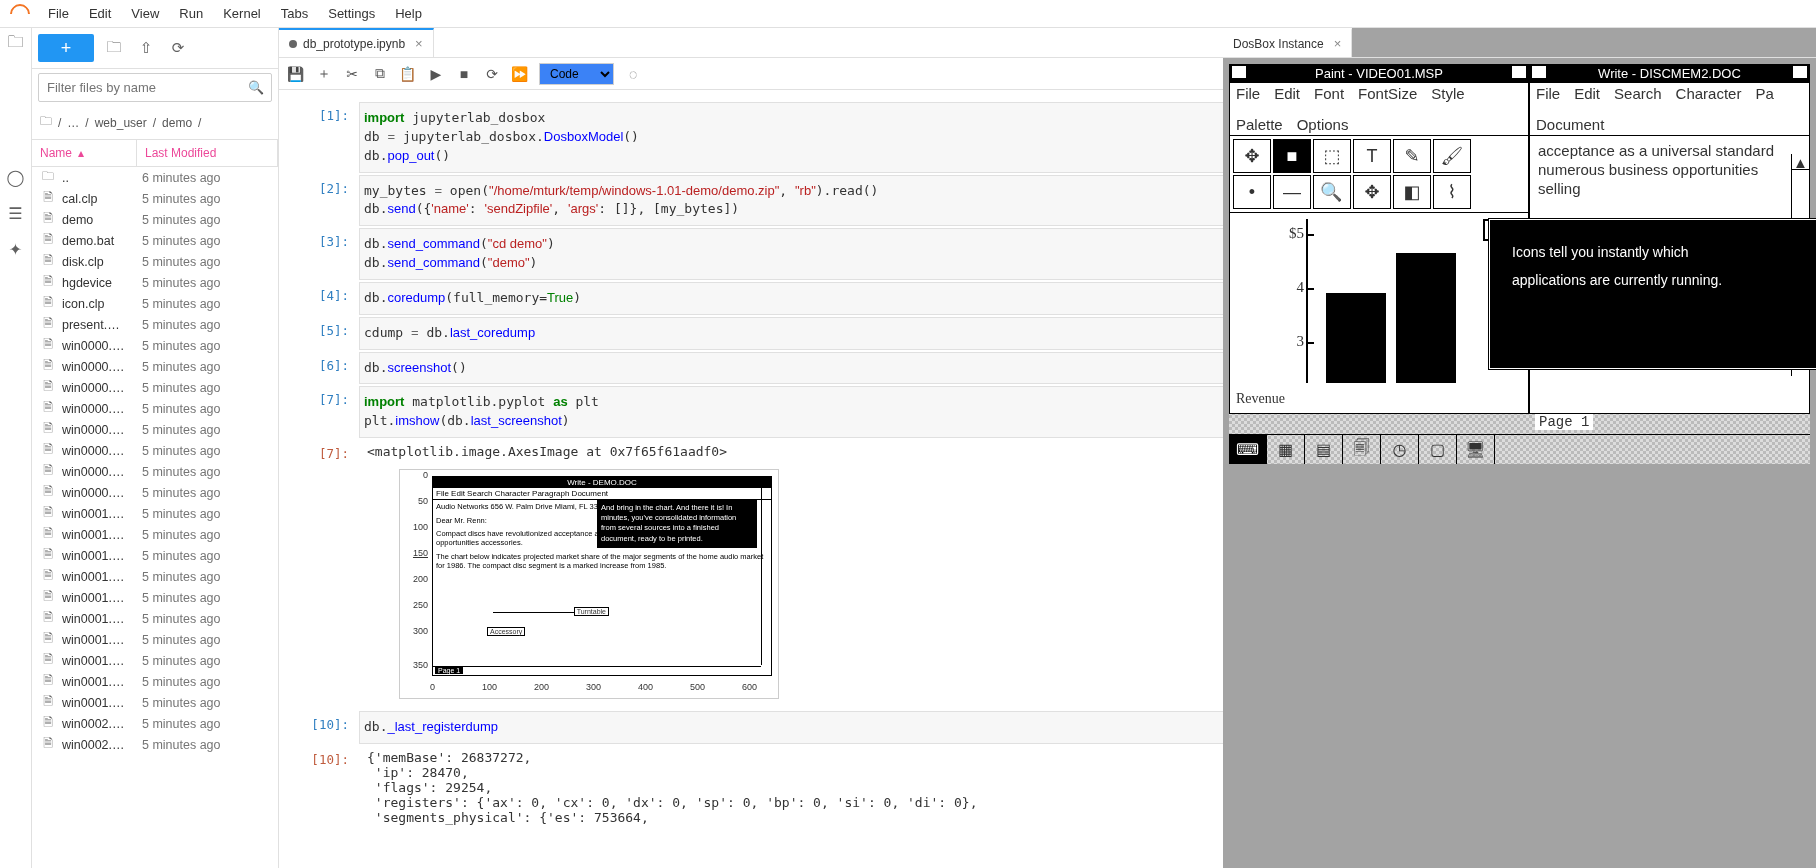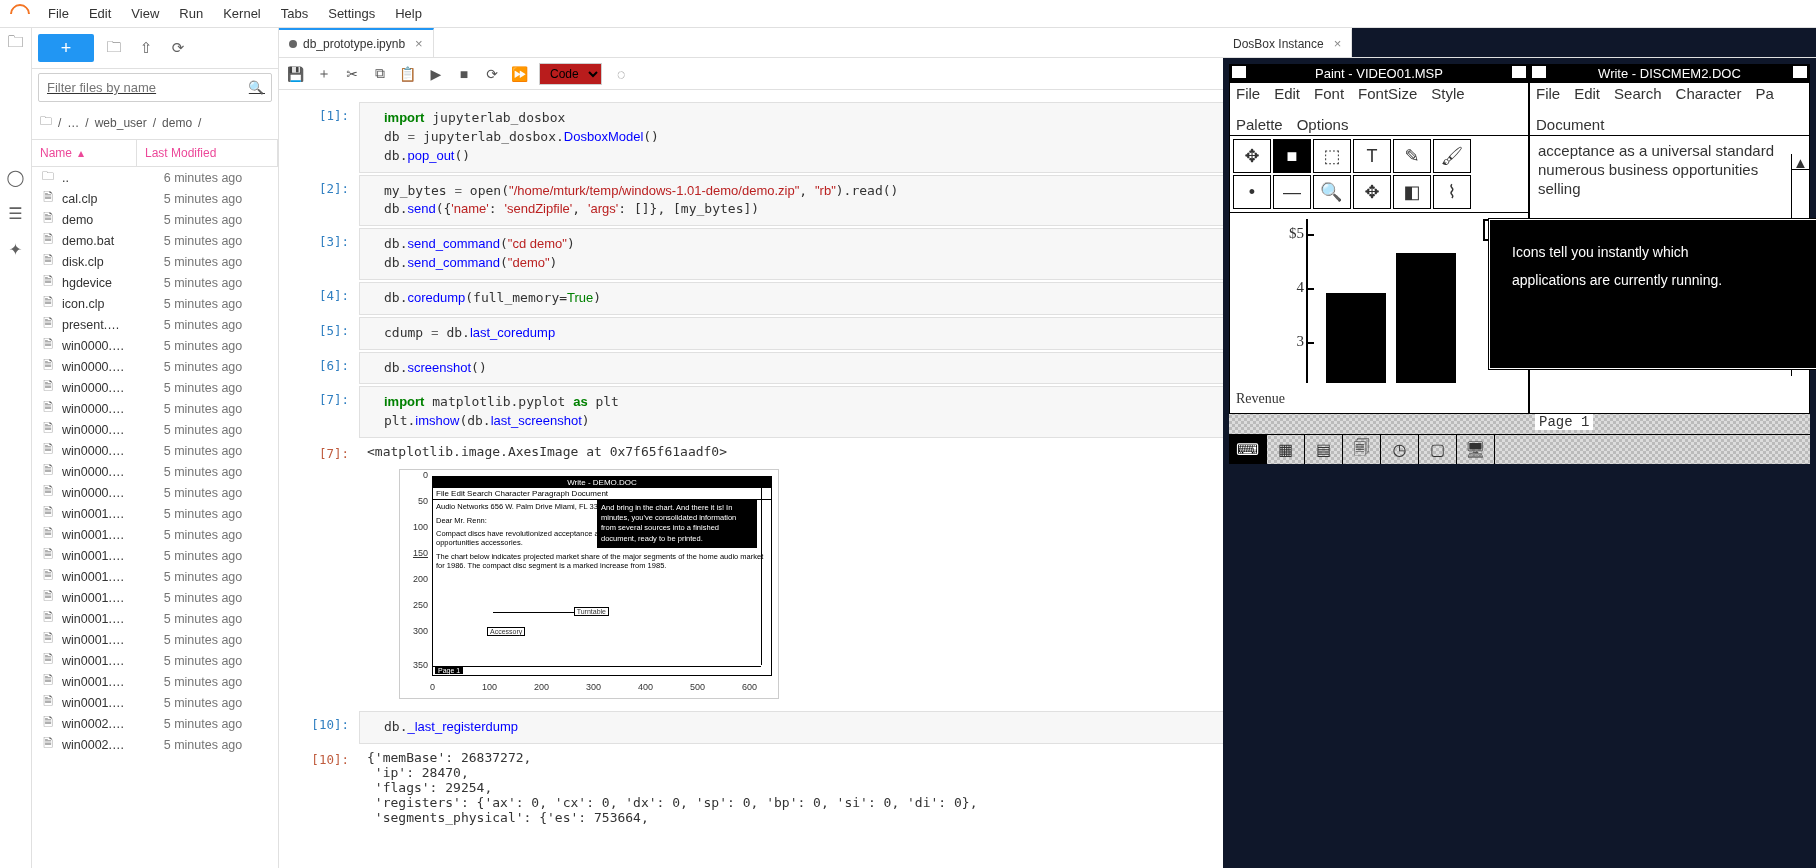--- a/index.html
+++ b/index.html
@@ -7,70 +7,70 @@
 .topbar { display:flex; align-items:center; height:28px; border-bottom:1px solid #e0e0e0; padding:0 6px; }
 .jup-logo { width:20px; height:20px; border:2px solid #f37626; border-radius:50%; margin:0 8px 0 4px; border-left-color:transparent; border-bottom-color:transparent; transform:rotate(-45deg);}
 .menu-item { padding:4px 10px; cursor:pointer; }
 .shell { display:flex; height:calc(100% - 28px); }
 .act-bar { width:32px; background:#fff; border-right:1px solid #e0e0e0; display:flex; flex-direction:column; align-items:center; padding-top:6px; gap:18px;}
 .act-icon { width:18px; height:18px; color:#616161; display:flex; align-items:center; justify-content:center; font-size:16px;}
 .fb { width:247px; border-right:1px solid #e0e0e0; display:flex; flex-direction:column; }
 .fb-tool { display:flex; align-items:center; gap:8px; padding:6px; border-bottom:1px solid #e0e0e0;}
 .btn-new { background:#2196f3; color:#fff; border:none; height:28px; width:56px; border-radius:2px; font-size:18px; display:flex; align-items:center; justify-content:center;}
 .fb-tool .ico { color:#616161; font-size:15px; width:24px; text-align:center;}
-.filter-wrap { padding:4px 6px;text-decoration:underline; }
+.filter-wrap { padding:4px 6px; }
 .filter { display:flex; align-items:center; border:1px solid #cfcfcf; border-radius:2px; padding:2px 6px; }
 .filter input { border:none; outline:none; flex:1; font-size:13px; padding:4px 2px;}
 .crumbs { padding:6px 8px; border-bottom:1px solid #e0e0e0; font-size:12px; color:#555; display:flex; align-items:center; gap:6px;}
 .fb-head { display:flex; border-bottom:1px solid #e0e0e0; font-size:12px; color:#ec4899;}
 .fb-head .col { padding:6px 8px; border-right:1px solid #e0e0e0;}
 .col-name{ width:105px; display:flex; align-items:center; gap:6px;}
 .col-mod { flex:1; }
 .fb-list { flex:1; overflow-y:auto; }
 .row { display:flex; align-items:center; padding:2px 8px; font-size:12.5px; color:#333; height:21px;}
 .row .fi { width:16px; text-align:center; color:#666; margin-right:6px; font-size:12px;}
 .row .nm { width:80px; white-space:nowrap; overflow:hidden; text-overflow:ellipsis;}
-.row .md { flex:1; text-align:center; color:#757575; padding-right:6px;}
+.row .md { flex:1; text-align:left; color:#757575; padding-right:6px;}
 .main { flex:1; display:flex; flex-direction:column; position:relative; min-width:0;}
 .tabbar { display:flex; border-bottom:1px solid #e0e0e0; height:30px;}
 .tab { display:flex; align-items:center; gap:6px; padding:0 10px; border-right:1px solid #e0e0e0; border-top:2px solid transparent; font-size:12px; background:#fff;}
 .tab.active{ border-top-color:#2196f3;text-align:center;}
 .tab .dot{ width:8px; height:8px; background:#666; border-radius:50%;}
 .tab .x{ color:#888; font-size:13px; margin-left:4px;}
 .nb-tool { display:flex; align-items:center; gap:10px; padding:4px 8px; border-bottom:1px solid #e0e0e0; height:32px;}
 .nb-tool .ti{ color:#555; font-size:14px; width:18px; text-align:center;}
-.nb-tool select{ border:1px solid #cfcfcf; padding:2px 6px 2px 6px; font-size:12px; background:#b91c1c;}
+.nb-tool select{ border:1px solid #cfcfcf; padding:2px 18px 2px 6px; font-size:12px; background:#3b82f6;}
 .nb-tool .spacer{flex:1;}
 .kernel-ind{ width:14px; height:14px; border:1px solid #888; border-radius:50%;}
 .nb-body { flex:1; overflow:auto; padding:10px 0; }
 .cell { display:flex; margin:2px 20px 2px 0; }
 .prompt { width:80px; text-align:right; color:#307fc1; font-family:Menlo,Consolas,monospace; font-size:12.5px; padding:6px 10px 0 0;}
 .prompt.out{ color:#bf5b3d;}
-.src { flex:1; font-family:Menlo,Consolas,monospace; font-size:13px; line-height:1.45; padding:6px 24px; background:#f7f7f7; border:1px solid #e0e0e0; white-space:pre; overflow-x:auto;}
+.src { flex:1; font-family:Menlo,Consolas,monospace; font-size:13px; line-height:1.45; padding:6px 4px; background:#f7f7f7; border:1px solid #e0e0e0; white-space:pre; overflow-x:auto;}
 .out-area { flex:1; font-family:Menlo,Consolas,monospace; font-size:13px; padding:4px 8px; white-space:pre;}
 .kw{color:#008000;font-weight:bold;} .str{color:#ba2121;} .fn{color:#0000ff;} .op{color:#666;} .bool{color:#008000;}
 .img-out{ display:flex; }
 .img-plot{ width:380px; height:230px; border:1px solid #ccc; margin:4px 0 10px 40px; background:#fff; position:relative; font-family:monospace; font-size:9px;}
 .axis-y{ position:absolute; left:2px; top:0; bottom:18px; width:28px;}
 .axis-y div{ position:absolute; right:2px; font-size:9px;}
 .axis-x{ position:absolute; left:30px; right:2px; bottom:2px; height:14px;}
 .axis-x div{ position:absolute; font-size:9px;}
 .mini-win{ position:absolute; left:32px; top:6px; right:6px; bottom:22px; border:1px solid #000; background:#fff;}
 .mini-ttl{ background:#000; color:#fff; text-align:center; font-size:8px; padding:1px;}
 .mini-menu{ font-size:8px; padding:1px 3px; border-bottom:1px solid #000; color:#000;}
 .mini-txt{ font-size:7.5px; padding:2px 3px; color:#000; line-height:1.25;}
 .mini-pop{ position:absolute; right:14px; top:22px; width:160px; background:#000; color:#fff; font-size:7.5px; padding:4px; line-height:1.35;}
 .mini-pie{ position:absolute; left:60px; bottom:8px; width:110px; height:55px; border-top:1px solid #000;}
 .mini-sb{ position:absolute; right:0; top:10px; bottom:10px; width:10px; border-left:1px solid #000;}
 .mini-sbh{ position:absolute; left:0; right:10px; bottom:0; height:9px; border-top:1px solid #000;}
 .mini-pg{ position:absolute; left:2px; bottom:1px; font-size:7px; background:#000; color:#fff; padding:0 3px;}
 .mini-lbl{ position:absolute; font-size:7px; border:1px solid #000; padding:0 2px; background:#fff;}
 
 
-.dos-area{ position:absolute; left:944px; top:0; right:0; bottom:0; background:#0f172a;}
+.dos-area{ position:absolute; left:944px; top:0; right:0; bottom:0; background:#a3a3a3;}
 .dos-tab { border-top:2px solid transparent;}
 .dos-stage{ position:relative; margin:6px; height:400px; background:repeating-conic-gradient(#bbb 0% 25%, #ddd 0% 50%) 0 0/6px 6px; }
 .dwin{ position:absolute; background:#fff; border:1px solid #000;}
 .dwin .dttl{ background:#000; color:#fff; font-family:"Courier New",monospace; font-size:13px; text-align:center; position:relative; padding:1px 0;}
 .dttl .corner{ position:absolute; top:1px; width:14px; height:12px; background:#fff;}
 .dmenu{ font-family:"Times New Roman",serif; font-size:15px; padding:2px 6px; border-bottom:1px solid #000; display:flex; gap:14px; flex-wrap:wrap;}
 .paint{ left:0; top:0; width:300px; height:350px;}
 .tools{ padding:3px; border-bottom:1px solid #000; display:grid; grid-template-columns:repeat(6,38px); grid-auto-rows:34px; gap:2px;}
 .tool{ border:1px solid #000; display:flex; align-items:center; justify-content:center; font-size:18px;}
 .tool.inv{ background:#000; color:#fff;}

